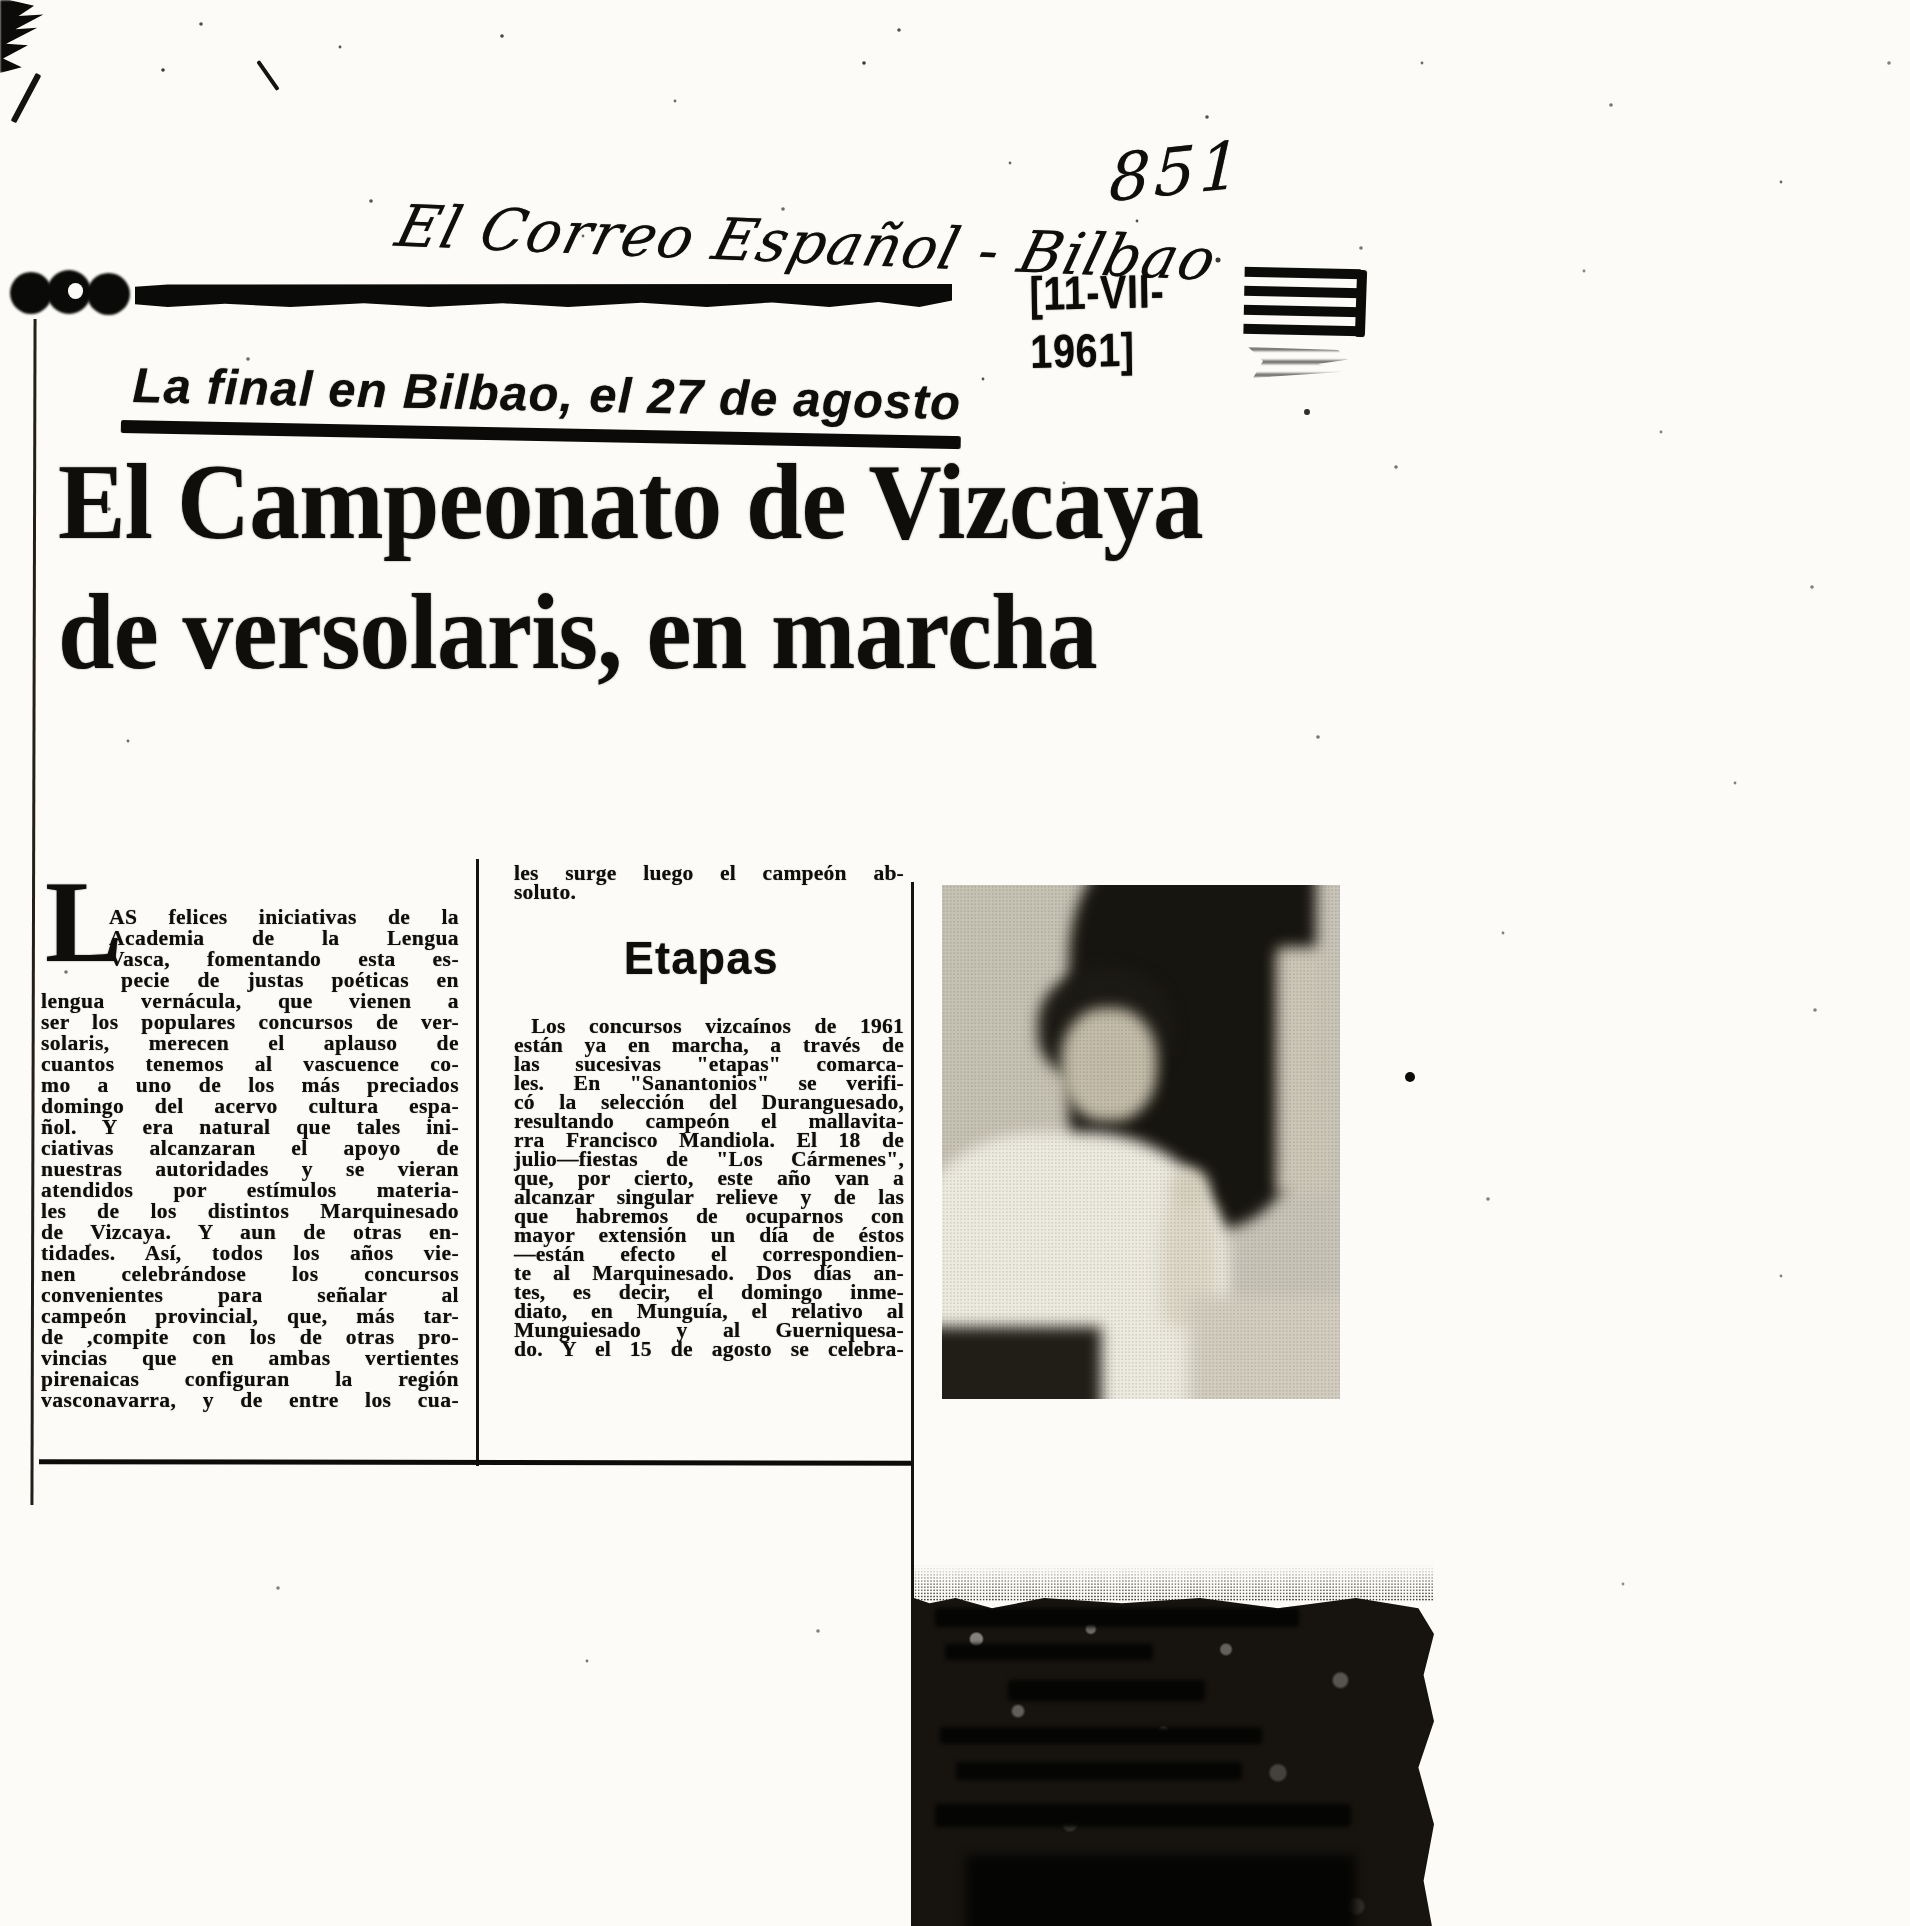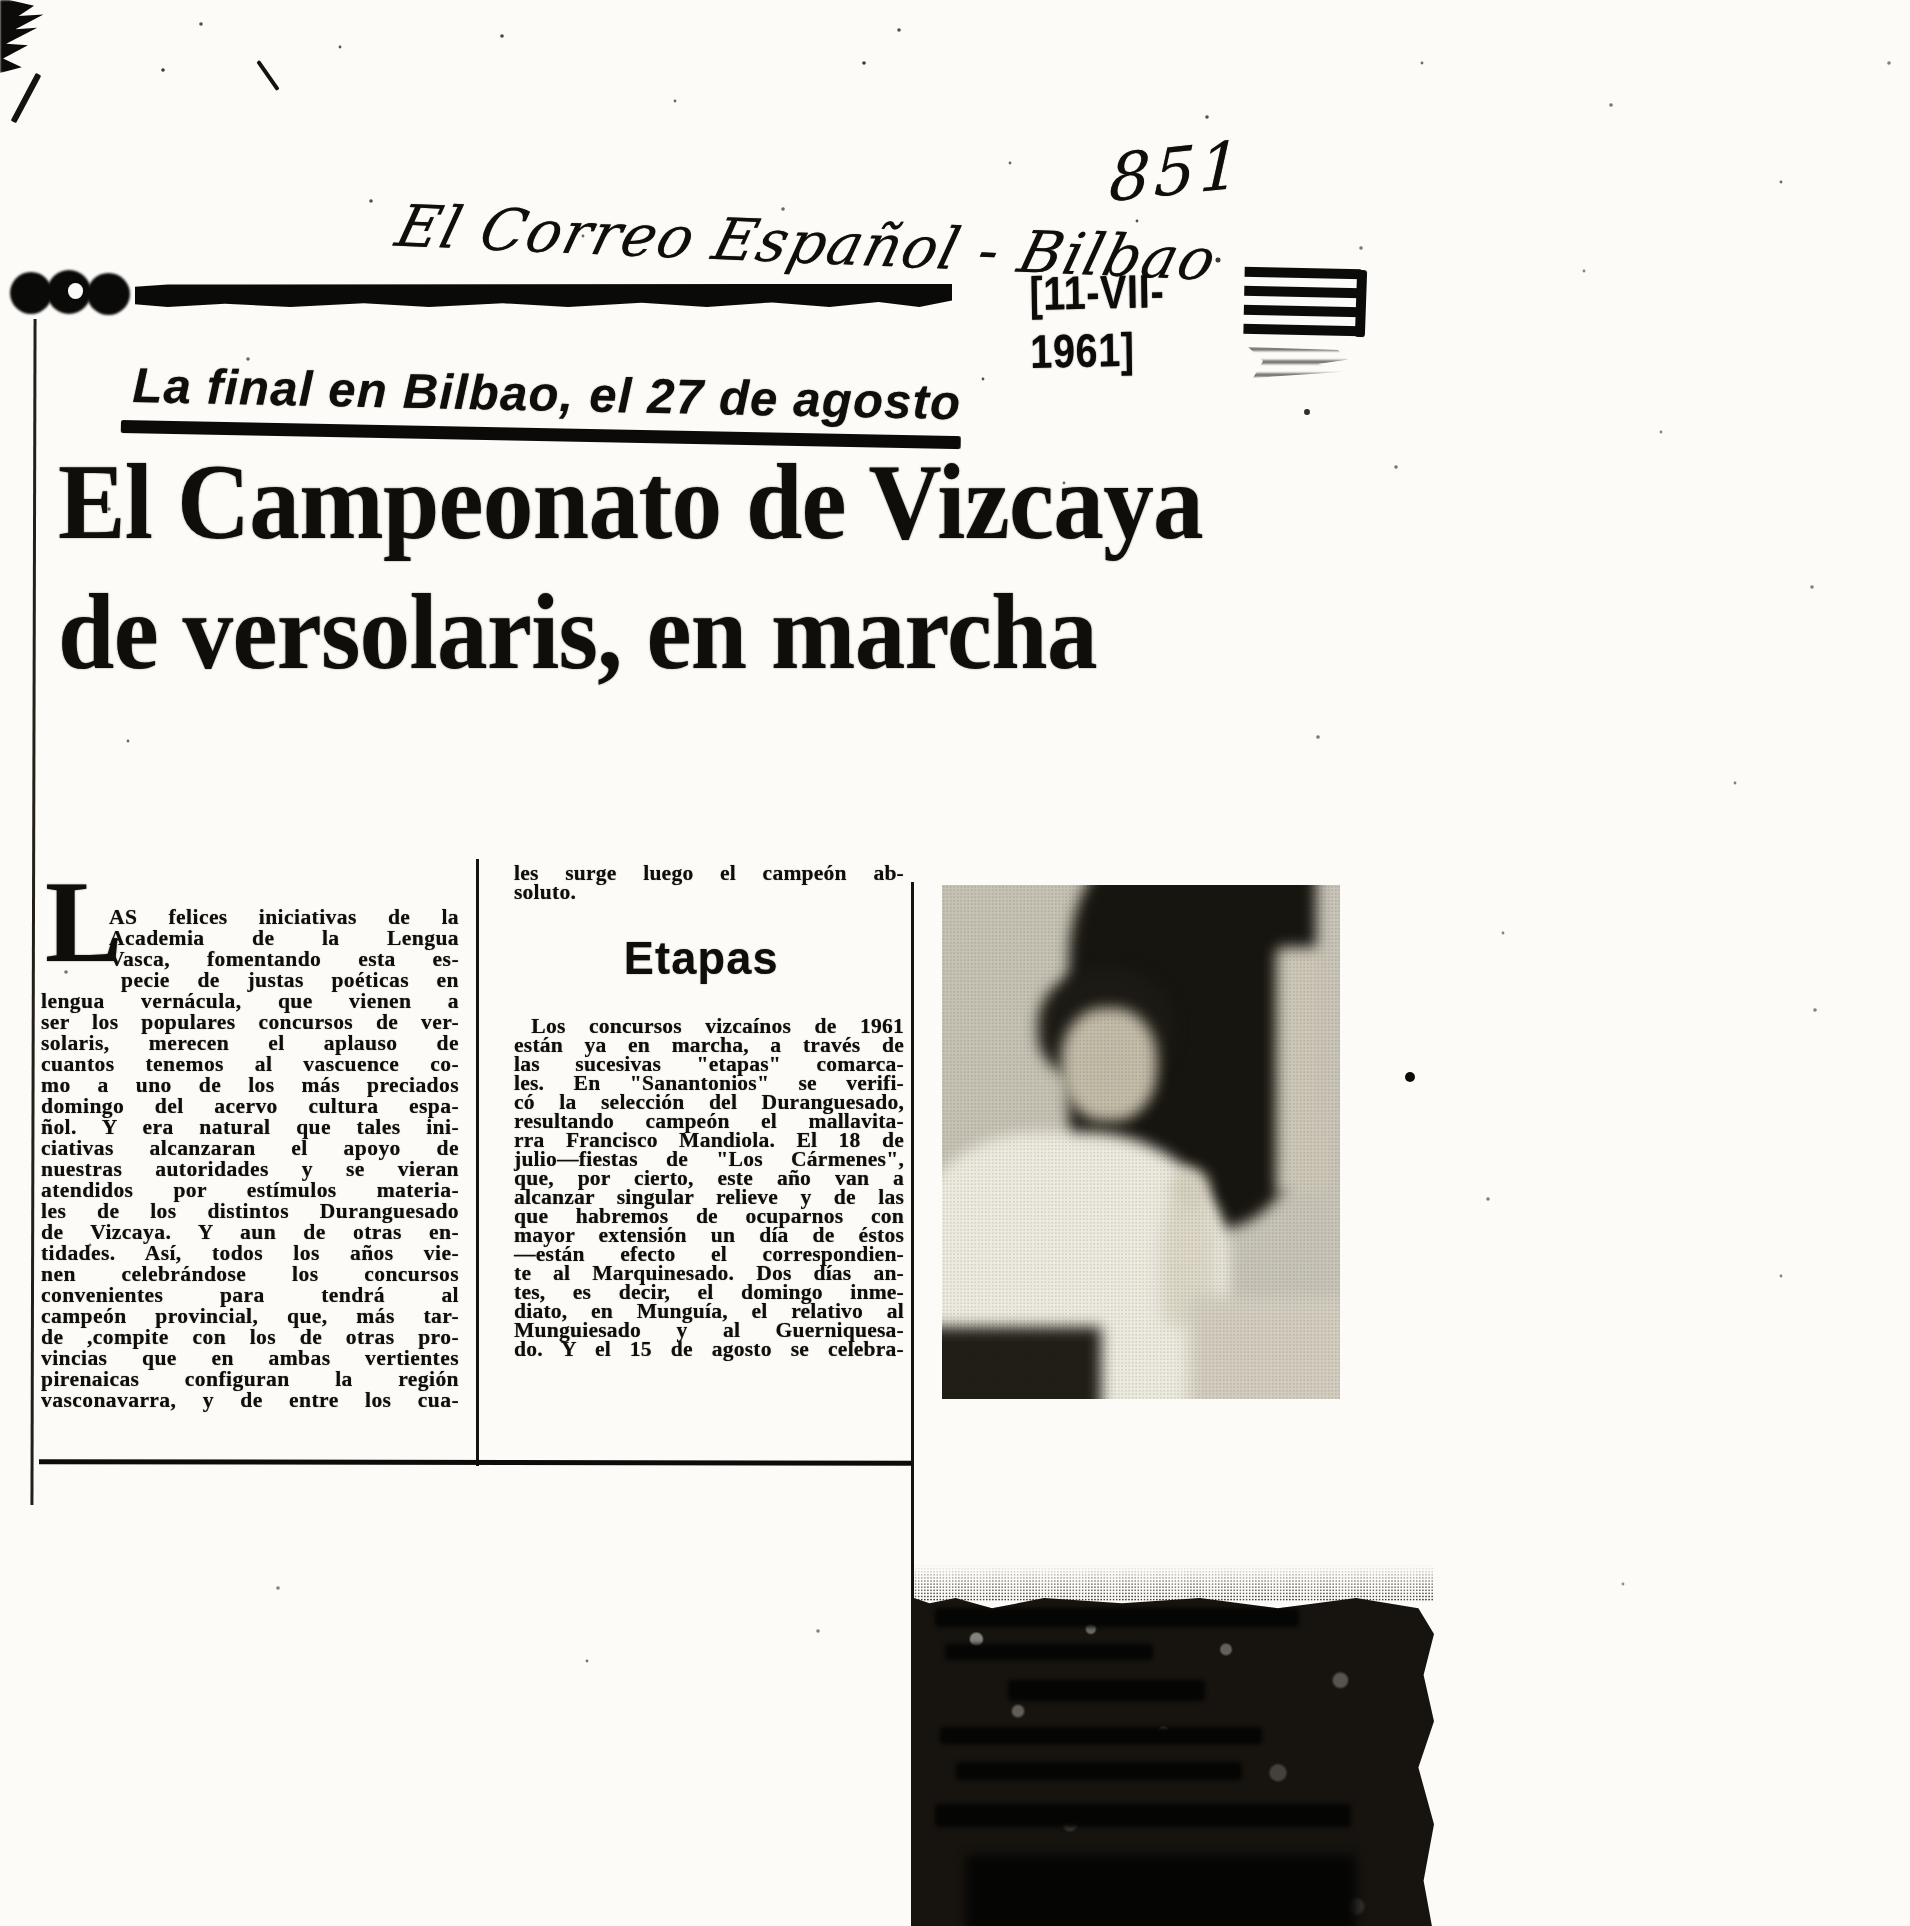--- a/index.html
+++ b/index.html
@@ -185,25 +185,25 @@
     <div class="ln">lengua vernácula, que vienen a</div>
     <div class="ln">ser los populares concursos de ver-</div>
     <div class="ln">solaris, merecen el aplauso de</div>
     <div class="ln">cuantos tenemos al vascuence co-</div>
     <div class="ln">mo a uno de los más preciados</div>
     <div class="ln">domingo del acervo cultura espa-</div>
     <div class="ln">ñol. Y era natural que tales ini-</div>
     <div class="ln">ciativas alcanzaran el apoyo de</div>
     <div class="ln">nuestras autoridades y se vieran</div>
     <div class="ln">atendidos por estímulos materia-</div>
-    <div class="ln">les de los distintos Duranguesado</div>
+    <div class="ln">les de los distintos Marquinesado</div>
     <div class="ln">de Vizcaya. Y aun de otras en-</div>
     <div class="ln">tidades. Así, todos los años vie-</div>
     <div class="ln">nen celebrándose los concursos</div>
-    <div class="ln">convenientes para tendrá al</div>
+    <div class="ln">convenientes para señalar al</div>
     <div class="ln">campeón provincial, que, más tar-</div>
     <div class="ln">de ,compite con los de otras pro-</div>
     <div class="ln">vincias que en ambas vertientes</div>
     <div class="ln">pirenaicas configuran la región</div>
     <div class="ln">vasconavarra, y de entre los cua-</div>
   </div>
 
   <div class="abs col col2">
     <div class="ln2">les surge luego el campeón ab-</div>
     <div class="ln2 lastleft">soluto.</div>

